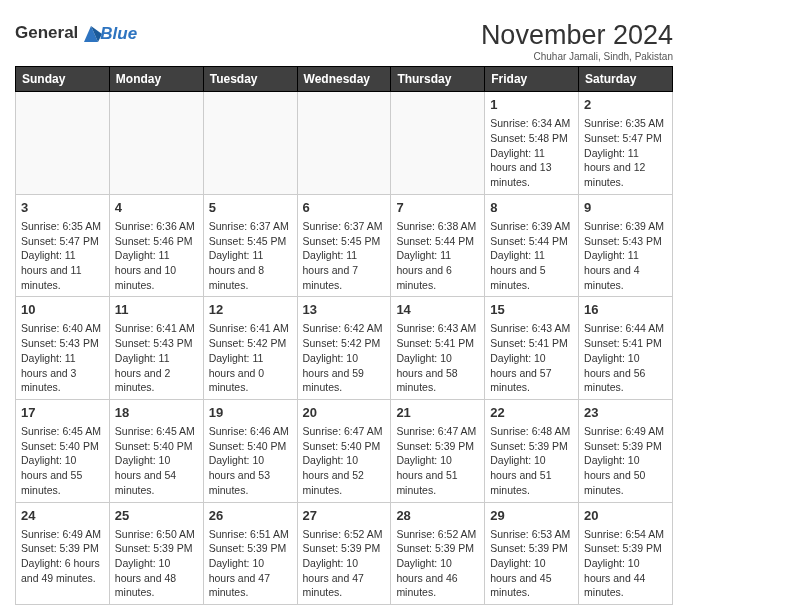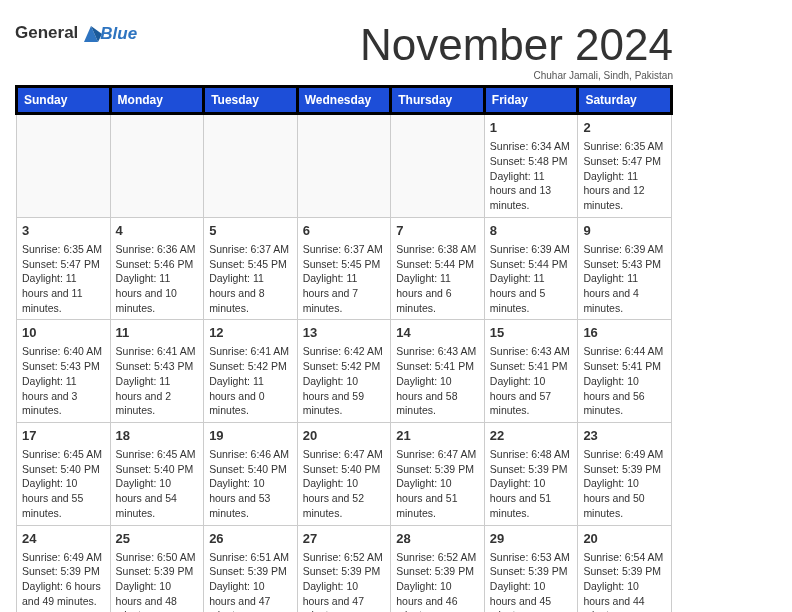--- a/index.html
+++ b/index.html
@@ -22,42 +22,42 @@
     }
     .logo {
       display: flex;
       align-items: center;
       margin-top: 4px;
     }
     .title-block {
       text-align: right;
     }
     .month-title {
-      font-size: 44px;
+      font-size: 27px;
       font-weight: normal;
       color: #333;
     }
     .location {
       font-size: 10px;
       color: #555;
     }
     .calendar {
       width: 100%;
       border-collapse: collapse;
       table-layout: fixed;
       font-size: 11px;
     }
     .calendar th {
-      background-color: #1d4ed8;
+      background-color: #404040;
       color: #fff;
       text-align: left;
       padding: 5px 6px;
       font-size: 12px;
       font-weight: bold;
-      border: 3px solid #000000;
+      border: 1px solid #000000;
     }
     .calendar td {
       border: 1px solid #ccc;
       vertical-align: top;
       padding: 4px 5px;
       height: 82px;
       background: #fff;
       font-size: 10.5px;
       color: #333;
       line-height: 1.4;

